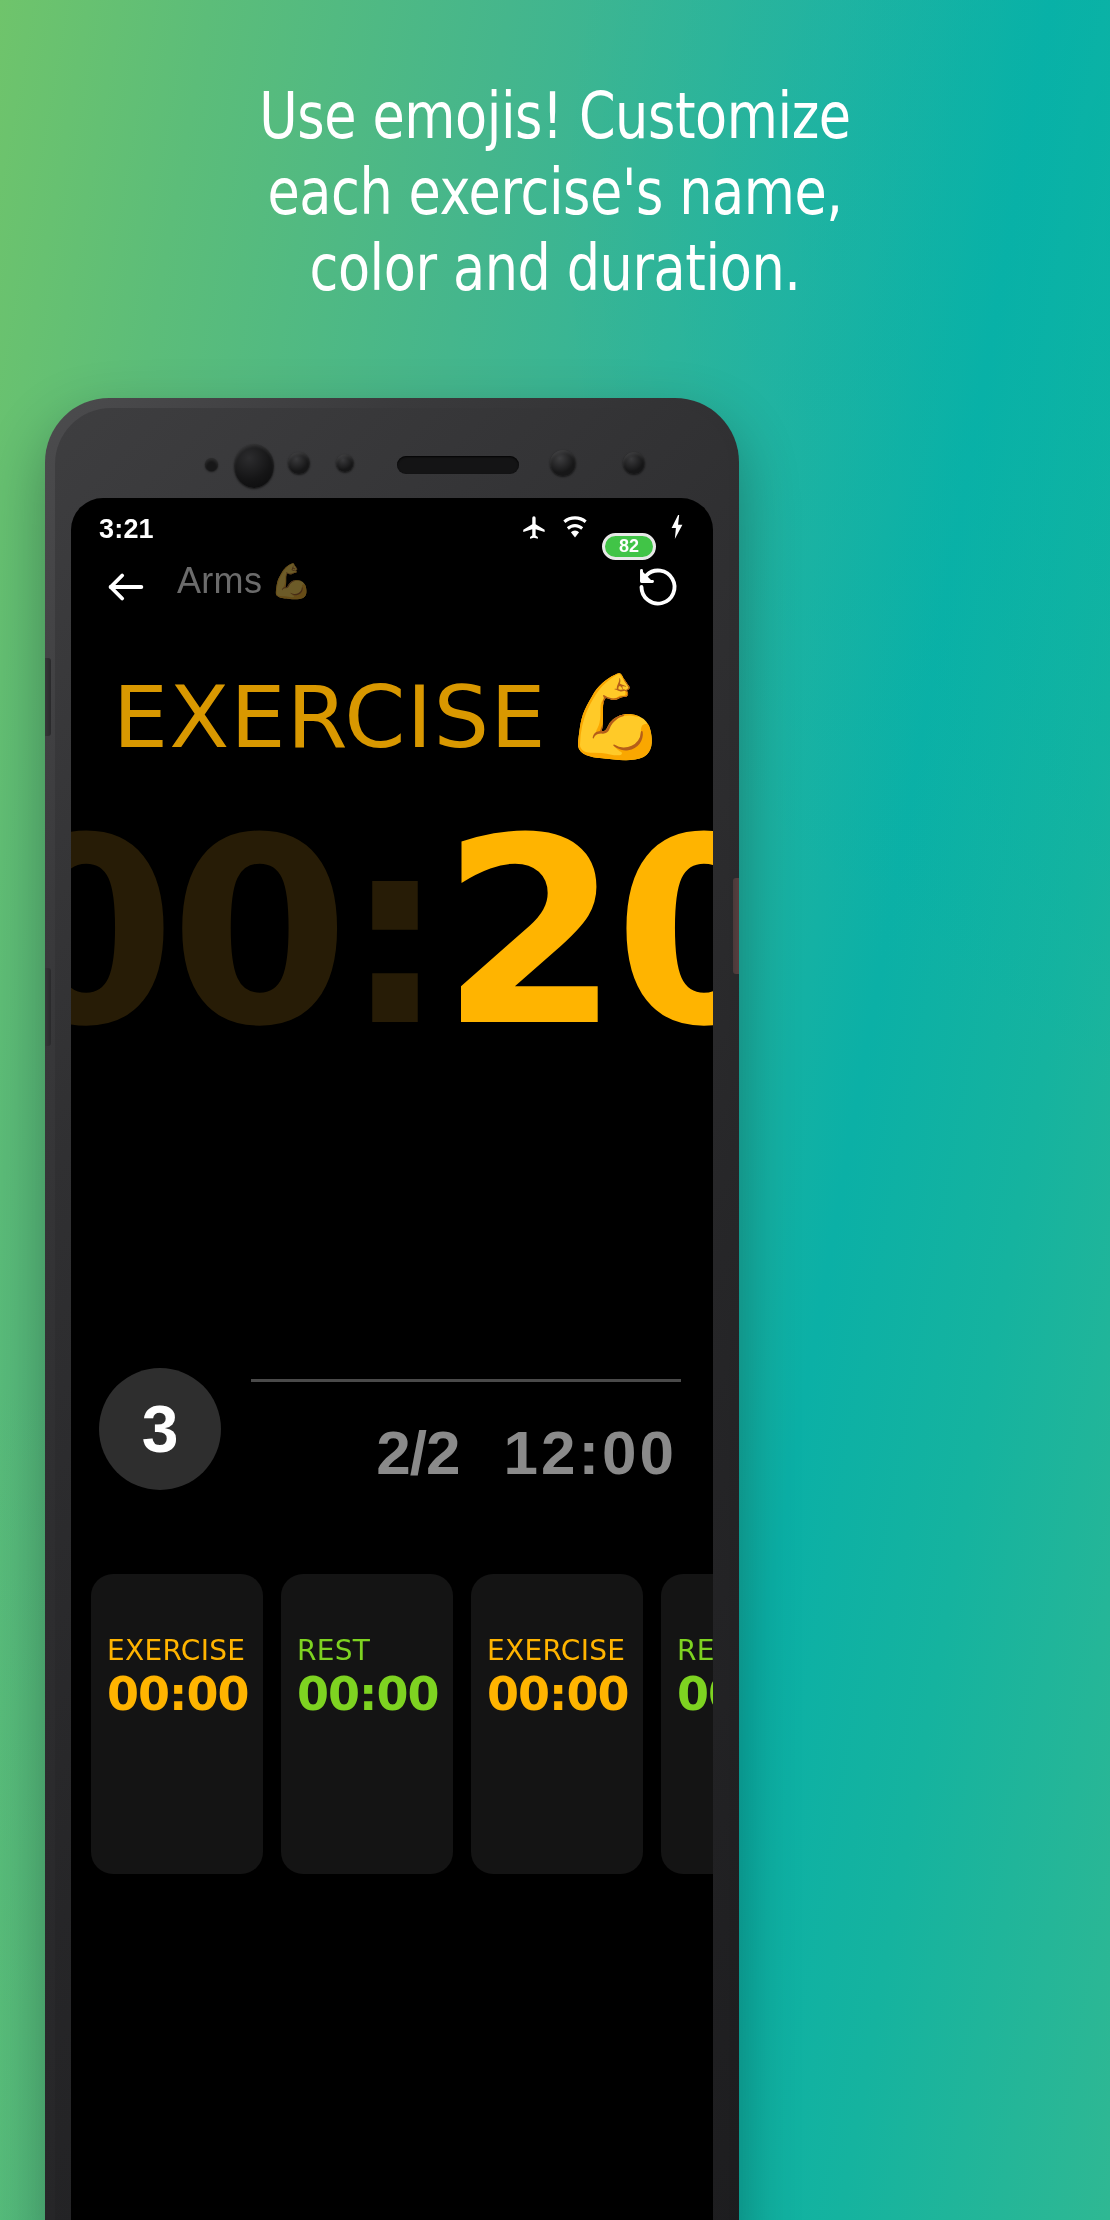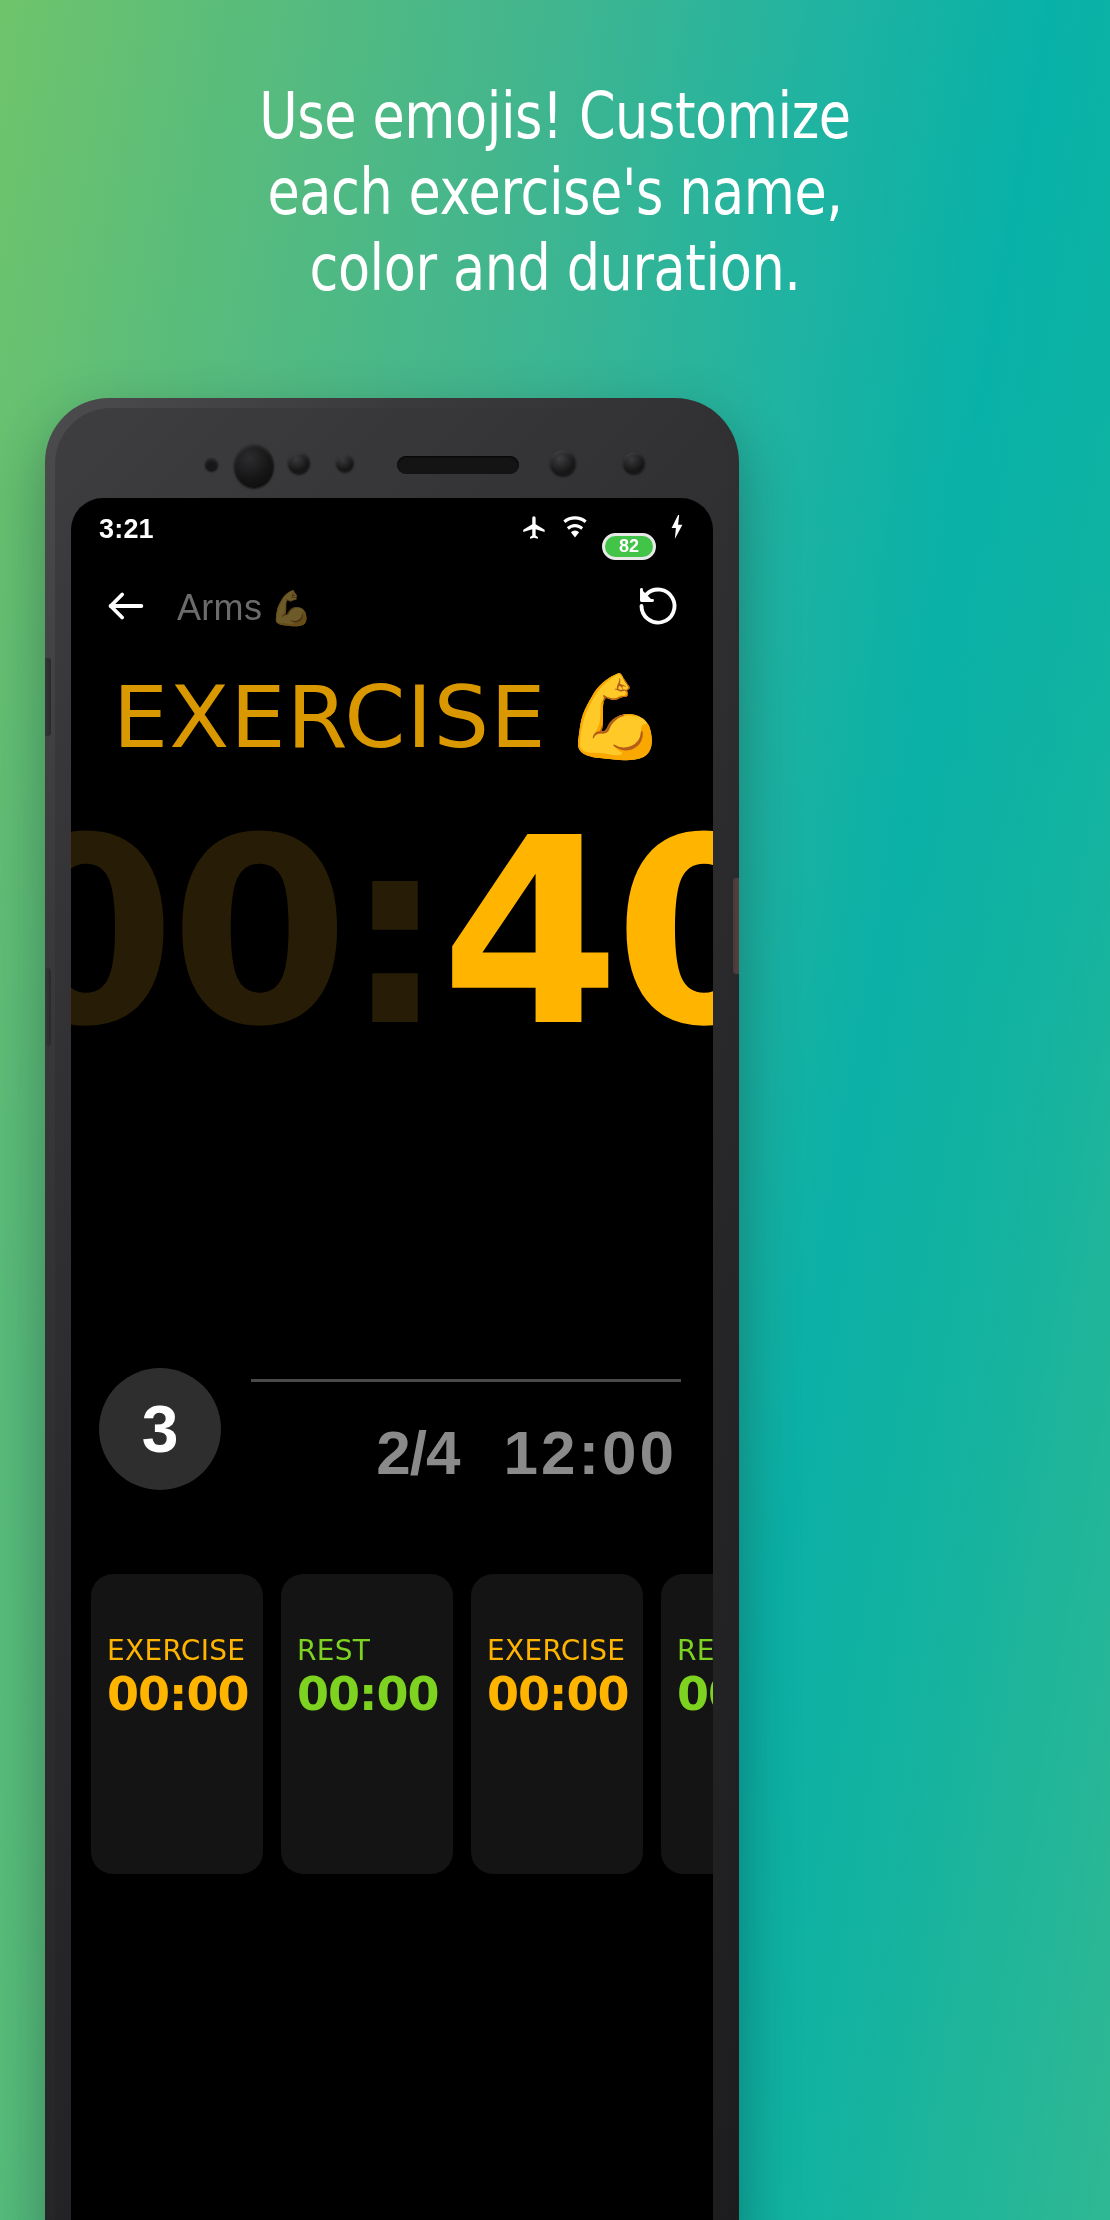--- a/index.html
+++ b/index.html
@@ -96,21 +96,21 @@
   #status-icons{ display:flex; align-items:center; gap:13px; }
   #battery-pill{
     display:flex; align-items:center; justify-content:center;
     min-width:54px; height:27px; border-radius:14px;
     border:3px solid #e8e8e8; background:#41c447;
     font-size:18px; font-weight:700; color:#ffffff; padding:0 6px;margin-top:35px;
   }
 
   
   #app-bar{ position:absolute; top:62px; left:0; right:0; height:96px;
-            display:flex; align-items:center; padding:0 26px; }
+            display:flex; align-items:flex-start; padding:0 26px; }
   #back-button{ width:58px; height:58px; display:flex; align-items:center; justify-content:center; }
   #workout-title{ flex:1; margin-left:22px; font-size:36px; font-weight:400; color:#6b6b6b; letter-spacing:.3px; }
   #workout-title .emoji{ font-size:34px; margin-left:8px; filter:brightness(.45) saturate(.7); }
   #restart-button{ width:58px; height:58px; display:flex; align-items:center; justify-content:center; }
 
   
   #phase-title{
     position:absolute; top:176px; left:0; right:0;
     display:flex; align-items:center; justify-content:center;
     gap:22px; padding:0 34px;
@@ -255,31 +255,31 @@
       </div>
     </div>
 
     <div id="phase-title">
       <div id="phase-label" style="color: rgb(217, 152, 0);">EXERCISE</div>
       <div id="phase-emoji">💪</div>
     </div>
 
     <div id="timer">
       <span class="dim" style="color: rgb(39, 28, 6);">00:</span>
-        <span class="bright" style="color: rgb(255, 180, 0);">40</span>
+        <span class="bright" style="color: rgb(255, 180, 0);">20</span>
     </div>
 
     <div id="stats-row">
       <div id="round-badge">
         <span>3</span>
       </div>
       <div id="stats-right">
         <div id="stats-divider"></div>
         <div id="stats-values" style="color: rgb(138, 138, 138);">
-          <span id="set-progress">2/4</span>
+          <span id="set-progress">2/2</span>
           <span id="total-time">12:00</span>
         </div>
       </div>
     </div>
 
     <div id="card-strip">
       <div class="step-card">
         <div class="card-label" style="color: rgb(255, 180, 0);">EXERCISE...</div>
         <div class="card-time" style="color: rgb(255, 180, 0);">00:00</div>
       </div>

